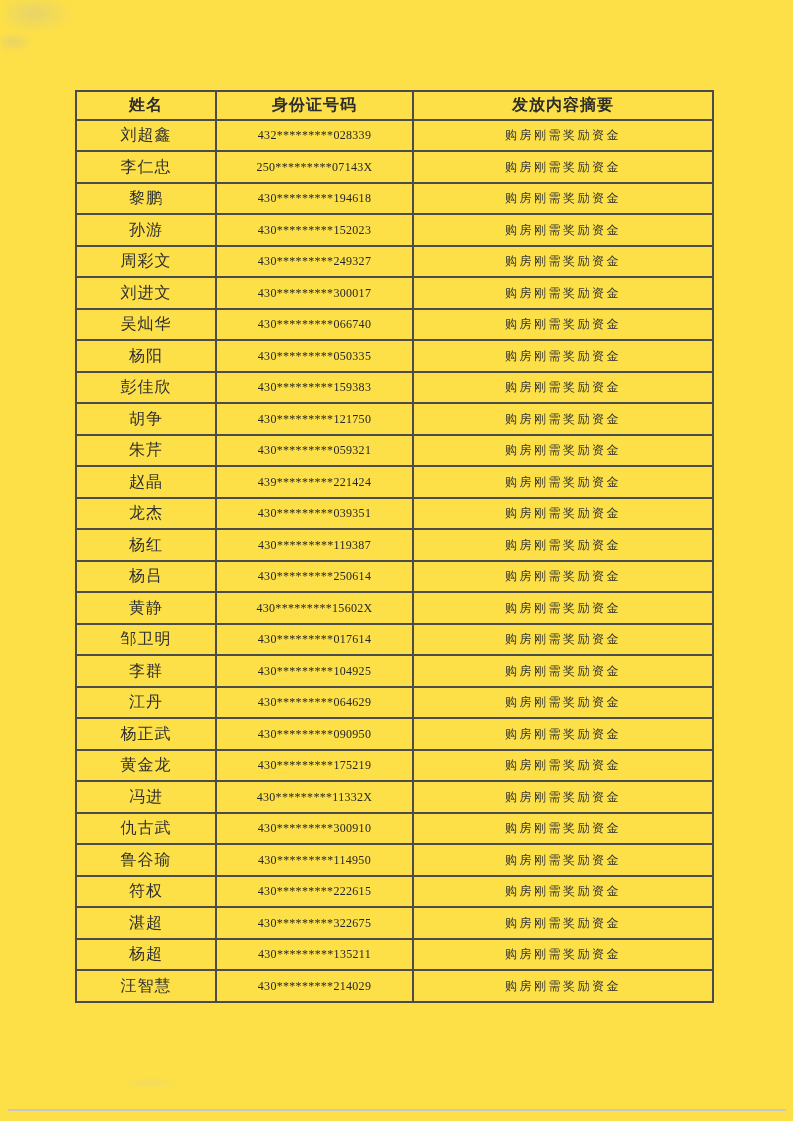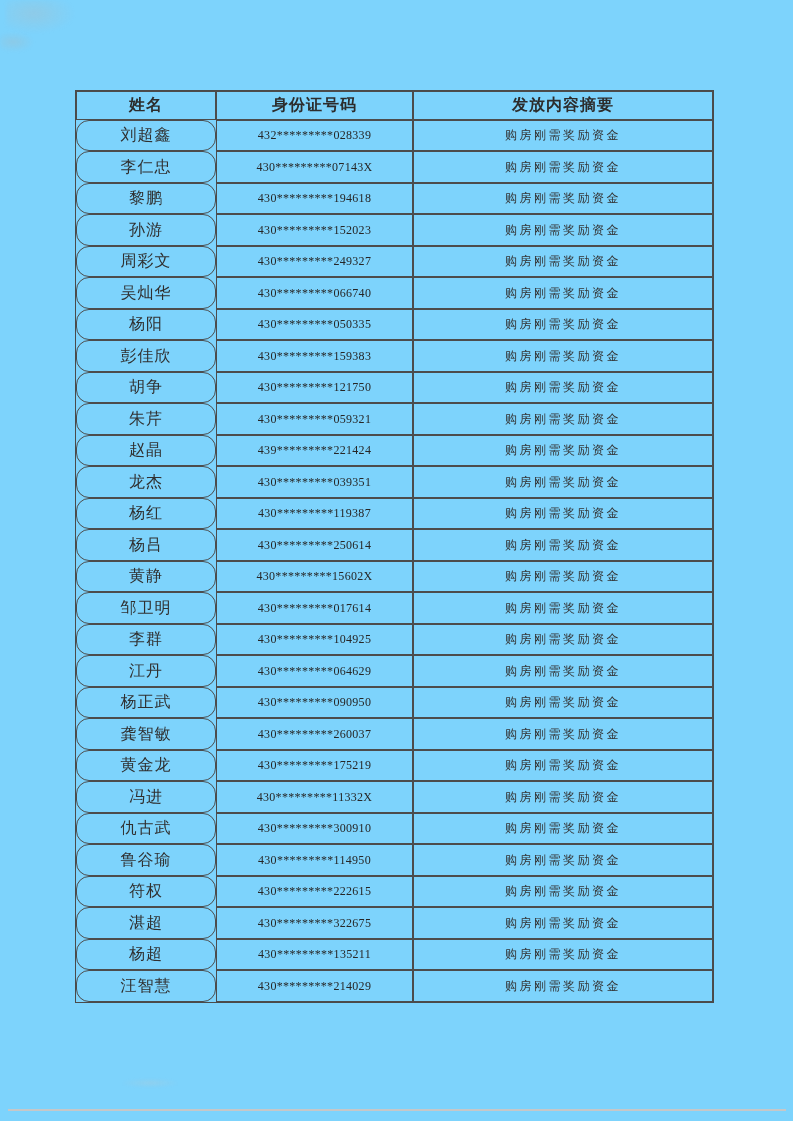--- a/index.html
+++ b/index.html
@@ -1,20 +1,20 @@
 <!DOCTYPE html>
 <html><head>
 <meta charset="utf-8">
 <style>
   html, body { margin: 0; padding: 0; background: #ffffff; }
   .page {
     position: relative;
     width: 793px;
     height: 1121px;
-    background: #7dd3fc;
+    background: #fde047;
     overflow: hidden;
     font-family: "Liberation Serif", "DejaVu Serif", serif;
   }
 
   
   .smudge {
     position: absolute;
     pointer-events: none;
   }
   .s1 {
@@ -69,21 +69,20 @@
   .grant-table th {
     font-size: 16px;
     font-weight: 700;
     letter-spacing: 1px;
     color: #2c2c2c;
   }
   td.name-cell {
     font-size: 16px;
     letter-spacing: 1px;
     color: #303030;
-    border-radius: 13px;
   }
   td.id-cell {
     font-size: 12px;
     letter-spacing: 0.3px;
     color: #262626;
   }
   td.summary-cell {
     font-size: 12px;
     letter-spacing: 2.5px;
     color: #333333;
@@ -113,39 +112,44 @@
       </tr>
     </thead>
     <tbody id="rows-body">
         <tr>
           <td class="name-cell">刘超鑫</td>
           <td class="id-cell">432*********028339</td>
           <td class="summary-cell">购房刚需奖励资金</td>
         </tr>
         <tr>
           <td class="name-cell">李仁忠</td>
-          <td class="id-cell">430*********07143X</td>
+          <td class="id-cell">250*********07143X</td>
           <td class="summary-cell">购房刚需奖励资金</td>
         </tr>
         <tr>
           <td class="name-cell">黎鹏</td>
           <td class="id-cell">430*********194618</td>
           <td class="summary-cell">购房刚需奖励资金</td>
         </tr>
         <tr>
           <td class="name-cell">孙游</td>
           <td class="id-cell">430*********152023</td>
           <td class="summary-cell">购房刚需奖励资金</td>
         </tr>
         <tr>
           <td class="name-cell">周彩文</td>
           <td class="id-cell">430*********249327</td>
           <td class="summary-cell">购房刚需奖励资金</td>
         </tr>
         <tr>
+          <td class="name-cell">刘进文</td>
+          <td class="id-cell">430*********300017</td>
+          <td class="summary-cell">购房刚需奖励资金</td>
+        </tr>
+        <tr>
           <td class="name-cell">吴灿华</td>
           <td class="id-cell">430*********066740</td>
           <td class="summary-cell">购房刚需奖励资金</td>
         </tr>
         <tr>
           <td class="name-cell">杨阳</td>
           <td class="id-cell">430*********050335</td>
           <td class="summary-cell">购房刚需奖励资金</td>
         </tr>
         <tr>
@@ -202,25 +206,20 @@
           <td class="name-cell">江丹</td>
           <td class="id-cell">430*********064629</td>
           <td class="summary-cell">购房刚需奖励资金</td>
         </tr>
         <tr>
           <td class="name-cell">杨正武</td>
           <td class="id-cell">430*********090950</td>
           <td class="summary-cell">购房刚需奖励资金</td>
         </tr>
         <tr>
-          <td class="name-cell">龚智敏</td>
-          <td class="id-cell">430*********260037</td>
-          <td class="summary-cell">购房刚需奖励资金</td>
-        </tr>
-        <tr>
           <td class="name-cell">黄金龙</td>
           <td class="id-cell">430*********175219</td>
           <td class="summary-cell">购房刚需奖励资金</td>
         </tr>
         <tr>
           <td class="name-cell">冯进</td>
           <td class="id-cell">430*********11332X</td>
           <td class="summary-cell">购房刚需奖励资金</td>
         </tr>
         <tr>

